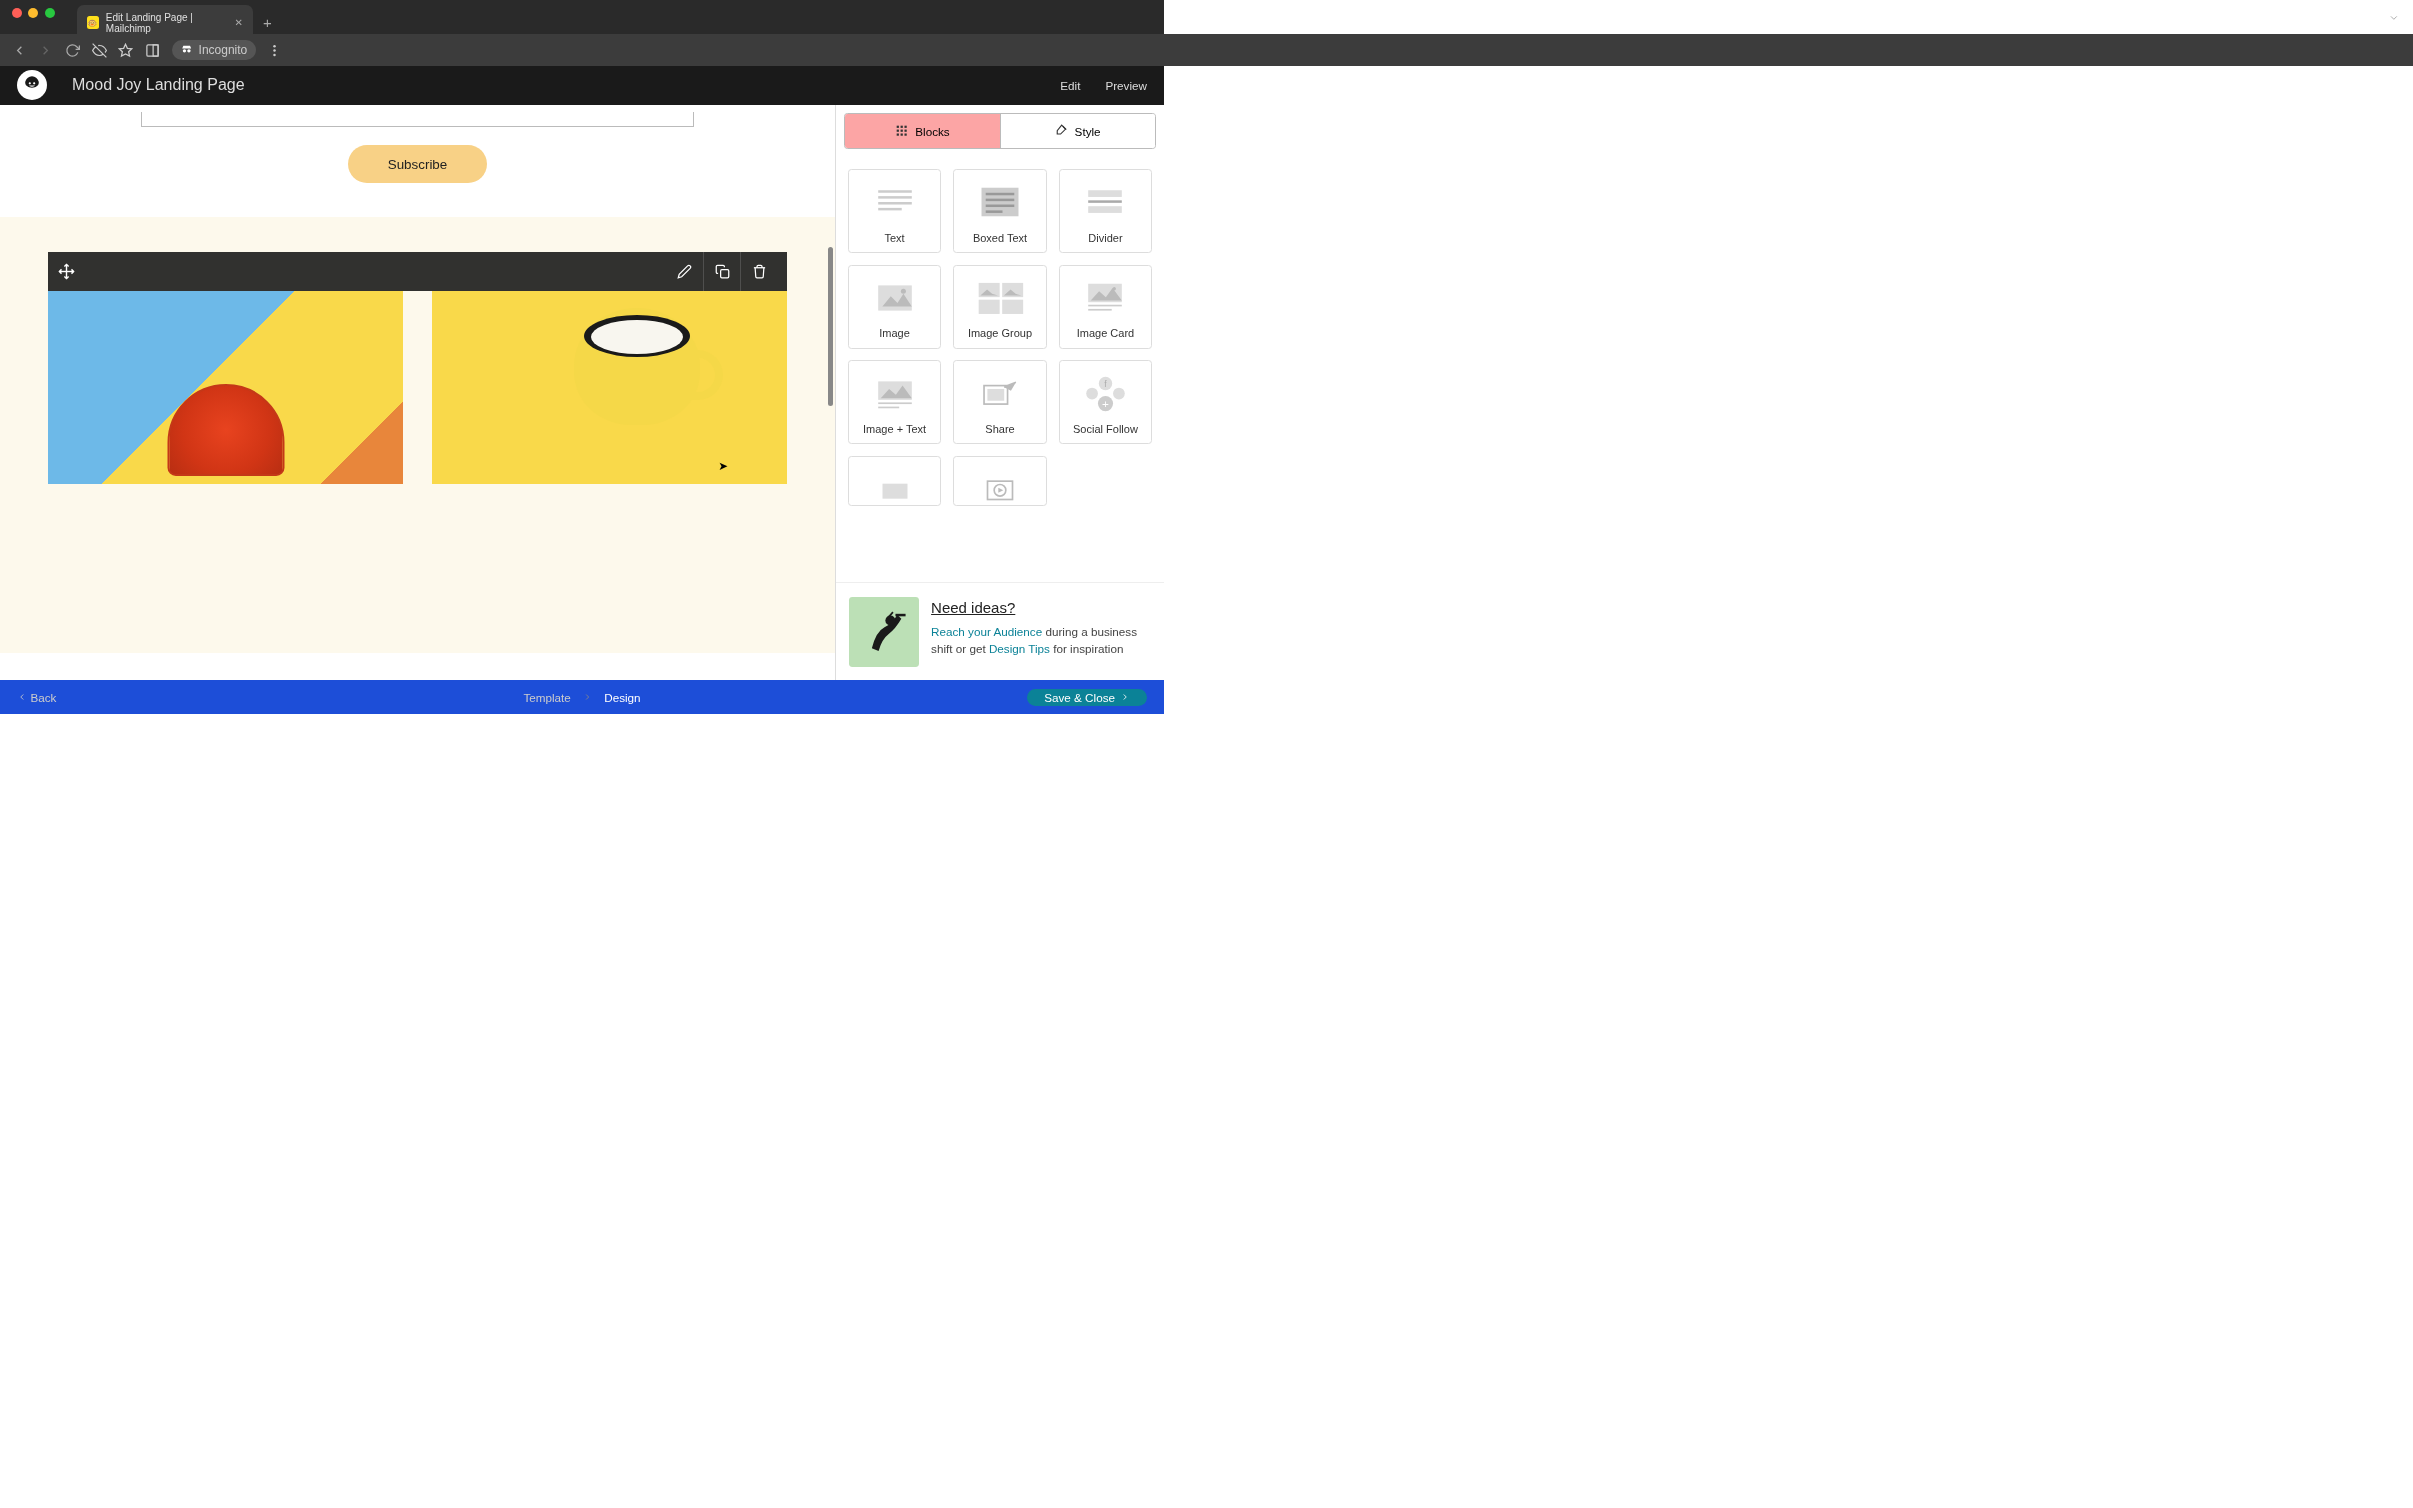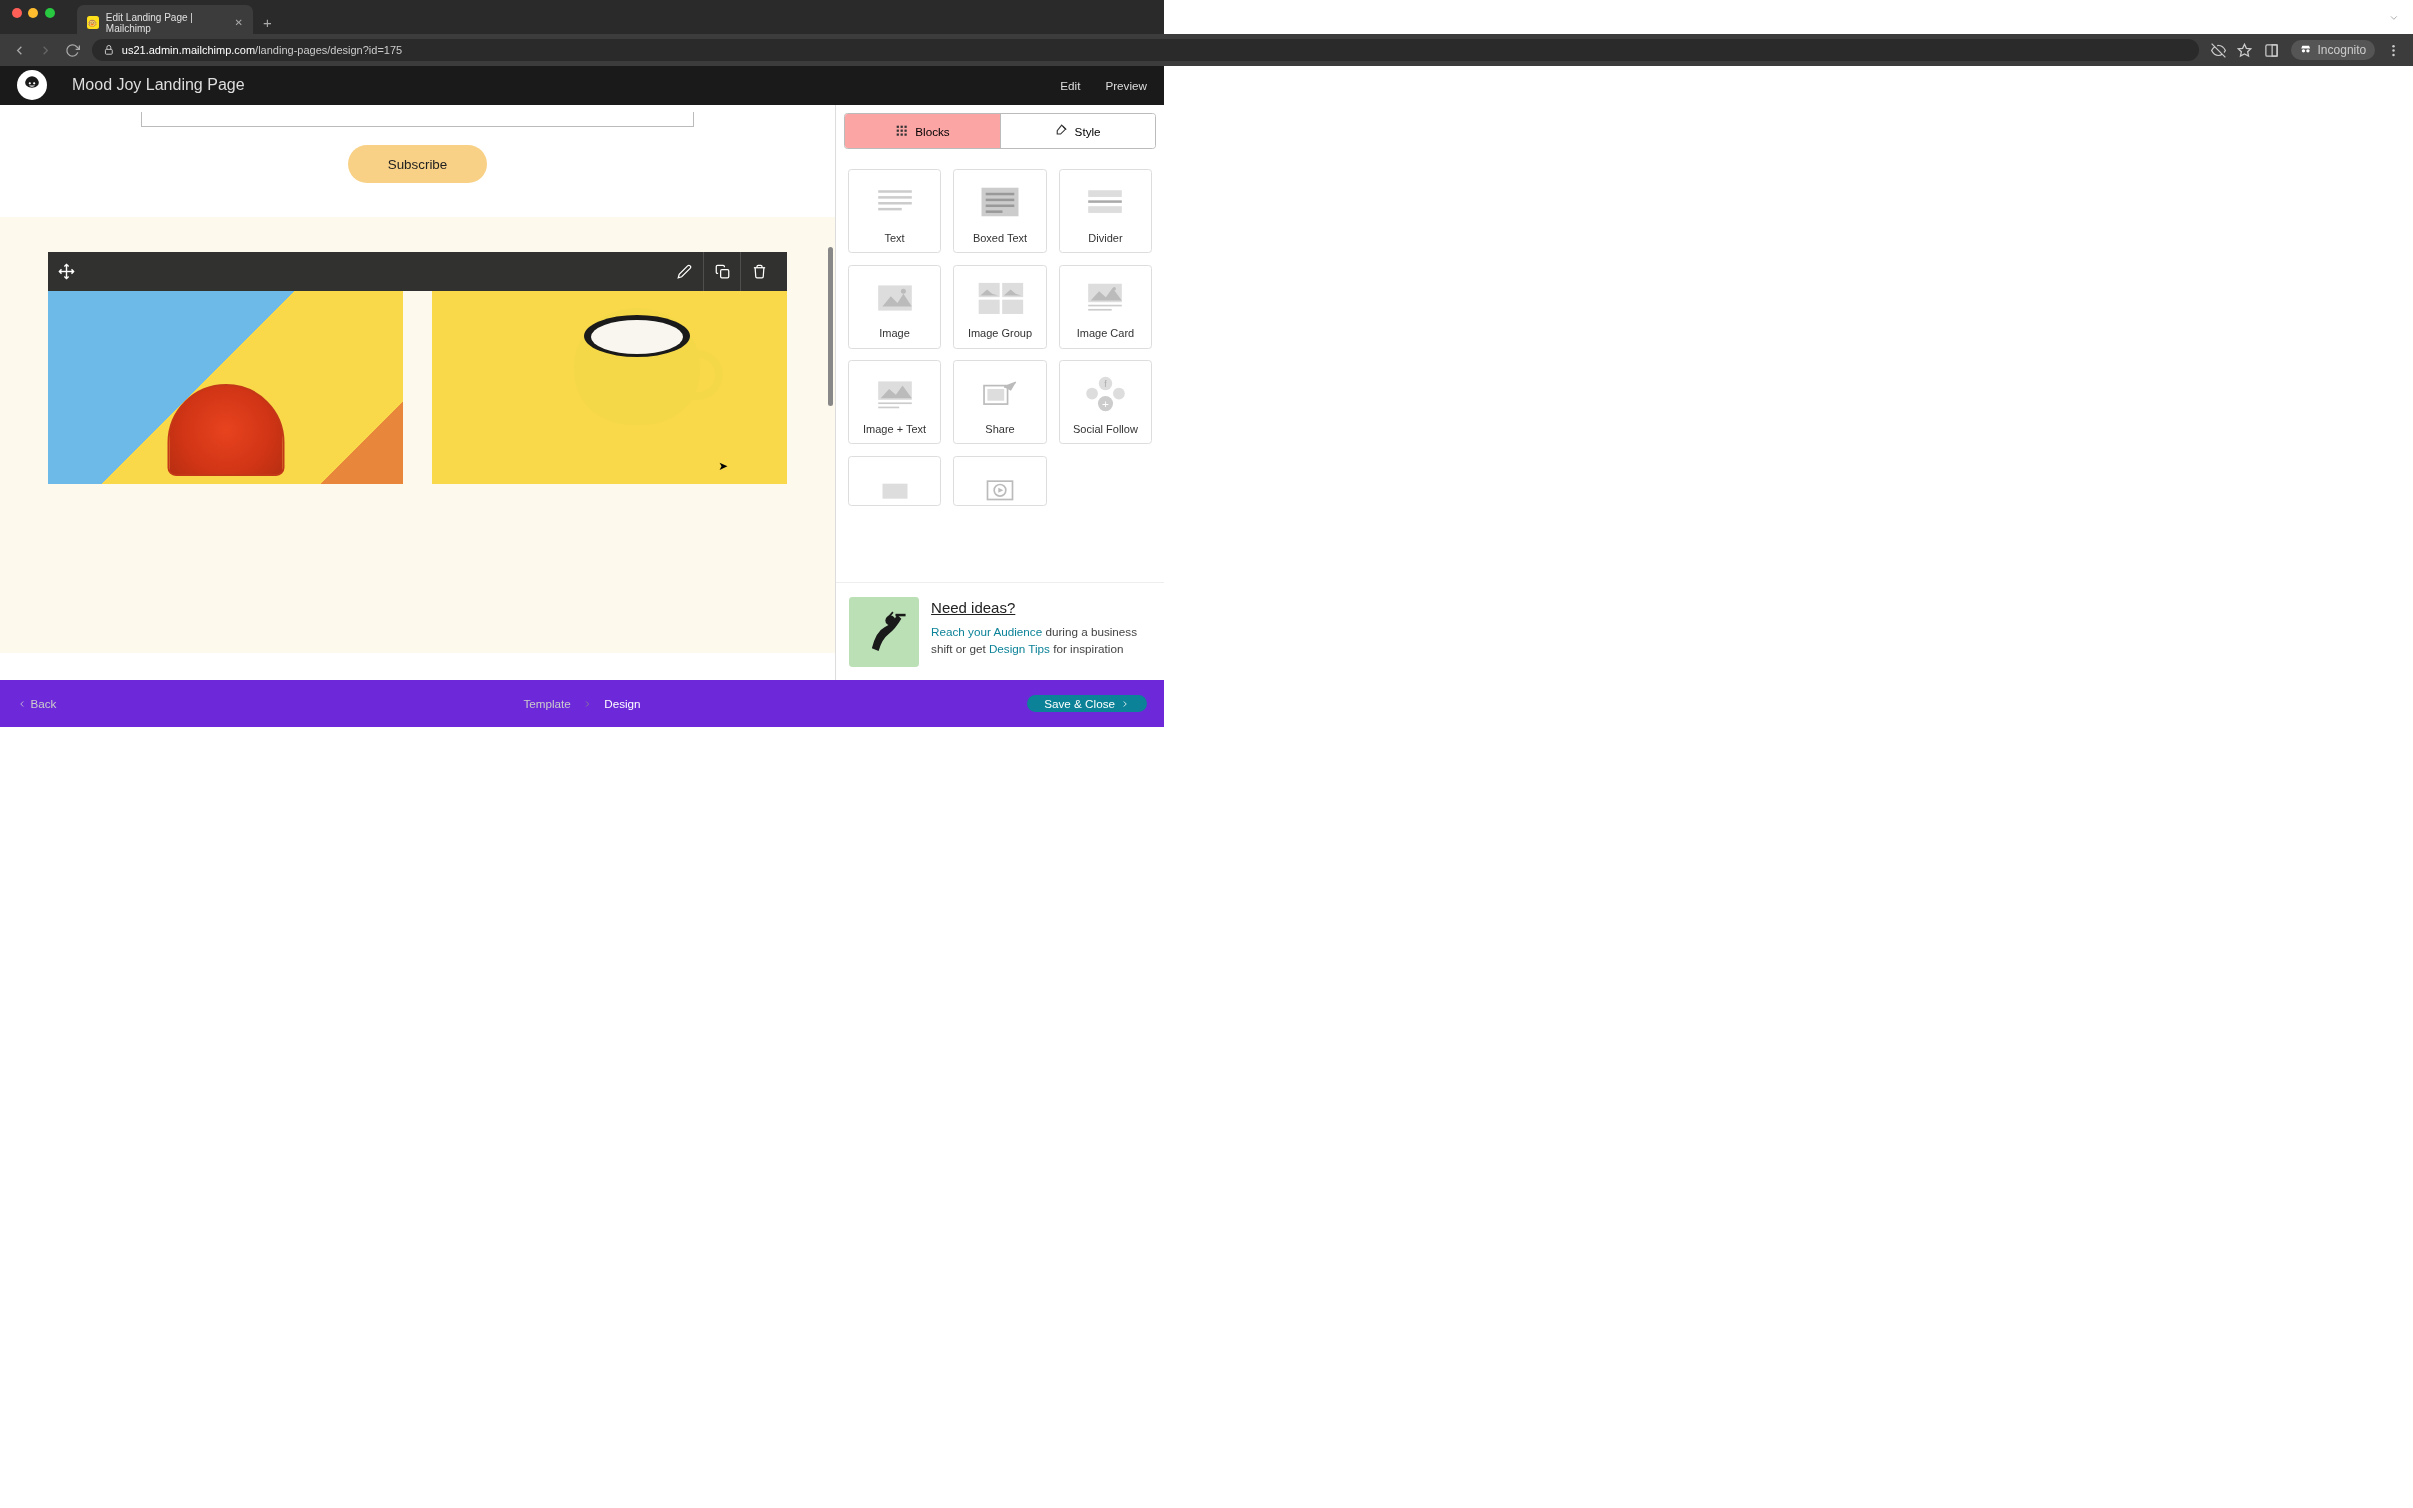--- a/index.html
+++ b/index.html
@@ -74,21 +74,21 @@
     .block-label { font-size: 11px; color: #333; }
     .partial-row .block-item { height: 50px; overflow:hidden; }
 
     .need-ideas { position: absolute; bottom: 0; left: 0; right: 0; padding: 13.4px; display: flex; gap: 11.7px; border-top: 0.8px solid #eee; background:#fff; }
     .ideas-img { width: 70px; height: 70px; background: #bce0b6; border-radius: 3.4px; display:flex; align-items:center; justify-content:center; }
     .ideas-content { flex: 1; font-size: 11.7px; color: #444; line-height: 1.5; }
     .ideas-title { font-size: 15px; font-weight: 500; margin-bottom: 3.4px; color:#222;text-decoration:underline; }
     .ideas-link { color: #0b8297; cursor:pointer; }
 
     
-    .bottom-bar { height: 47px; background: #6d28d9; display: flex; align-items: center; padding: 0 17px; color: #ccc; font-size: 11.7px; }
+    .bottom-bar { height: 34px; background: #1d4ed8; display: flex; align-items: center; padding: 0 17px; color: #ccc; font-size: 11.7px; }
     .back-link { cursor: pointer; display:flex; align-items:center; gap:3.4px; }
     .breadcrumb { position: absolute; left: 50%; transform: translateX(-50%); display:flex; align-items:center; gap:11.7px; }
     .bc-item.active { color: #fff; font-weight: 500; }
     .save-close { margin-left: auto; background: #0b8297; color: #fff; border: none; padding: 2px 17px; font-size: 11.7px; border-radius: 13px; cursor: pointer; display:flex; align-items:center; gap:5px; }
     .bottom-wrapper { position:relative; display:flex; align-items:center; width:100%; height:100%; }
 
     svg { display:block; }
   </style>
 </head>
 <body>
@@ -122,27 +122,20 @@
       <svg width="15" height="15" viewBox="0 0 24 24" fill="none" stroke="currentColor" stroke-width="2">
           <polyline points="9 18 15 12 9 6"></polyline>
         </svg>
     </span>
     <span class="nav-icon">
       <svg width="15" height="15" viewBox="0 0 24 24" fill="none" stroke="currentColor" stroke-width="2">
           <polyline points="23 4 23 10 17 10"></polyline>
           <path d="M20.49 15a9 9 0 1 1-2.12-9.36L23 10"></path>
         </svg>
     </span>
-    <div class="url-box">
-      <svg width="11.7" height="11.7" viewBox="0 0 24 24" fill="none" stroke="#ccc" stroke-width="2">
-          <rect x="5" y="11" width="14" height="10" rx="2"></rect>
-          <path d="M8 11V7a4 4 0 0 1 8 0v4"></path>
-        </svg>
-      <span><span class="url-domain">us21.admin.mailchimp.com</span><span>/landing-pages/design?id=175</span></span>
-    </div>
     <div class="right-icons">
       <span>
           <svg width="15" height="15" viewBox="0 0 24 24" fill="none" stroke="currentColor" stroke-width="2">
             <path d="M17.94 17.94A10 10 0 0 1 12 20c-7 0-11-8-11-8a18 18 0 0 1 5.06-5.94M9.9 4.24A9 9 0 0 1 12 4c7 0 11 8 11 8a18 18 0 0 1-2.16 3.19"></path>
             <line x1="1" y1="1" x2="23" y2="23"></line>
           </svg>
         </span>
       <span>
           <svg width="15" height="15" viewBox="0 0 24 24" fill="none" stroke="currentColor" stroke-width="2">
             <polygon points="12 2 15 8.5 22 9.3 17 14 18.5 21 12 17.5 5.5 21 7 14 2 9.3 9 8.5 12 2"></polygon>

